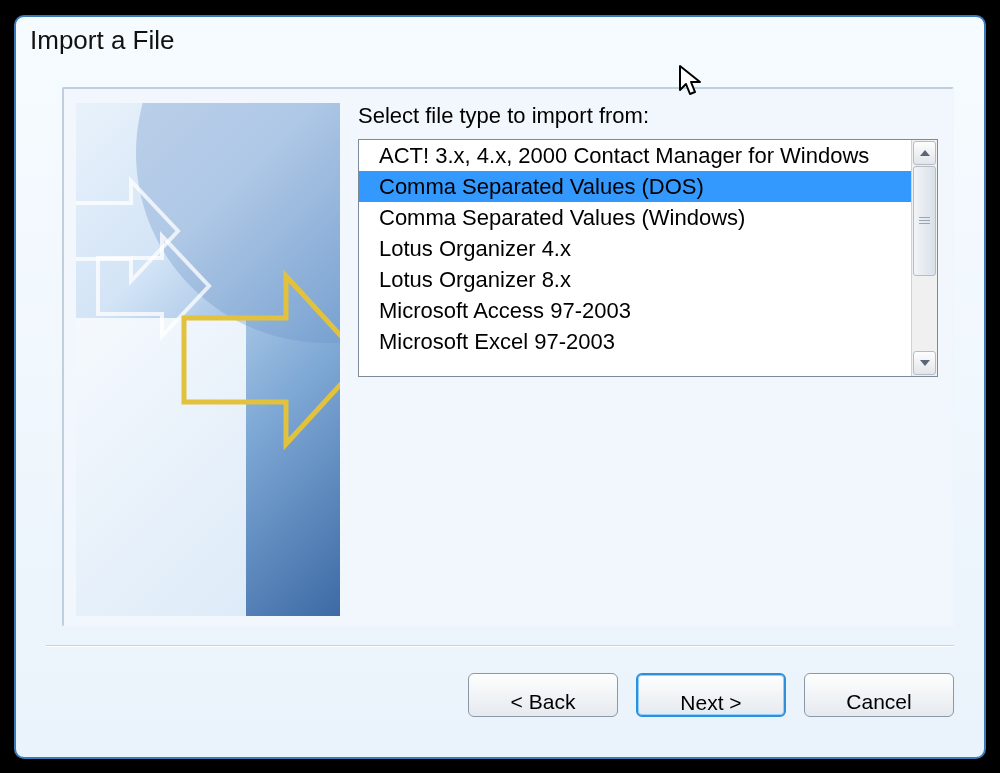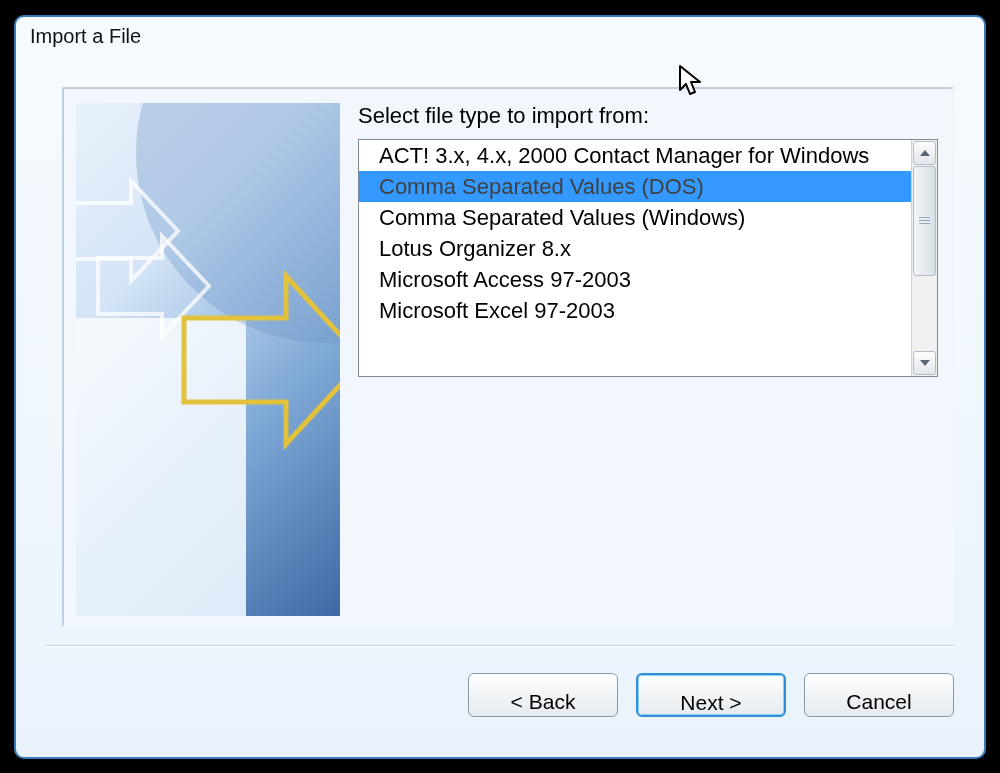--- a/index.html
+++ b/index.html
@@ -18,21 +18,21 @@
       left: 14px;
       top: 15px;
       width: 972px;
       height: 744px;
       background: linear-gradient(to bottom, #f6fbff 0%, #eaf3fb 100%);
       border: 2px solid #3a79b7;
       border-radius: 10px;
     }
     .title {
       padding: 8px 2px 10px 14px;
-      font-size: 20px;
+      font-size: 26px;
       color: #111;
     }
     .inner-panel {
       position: absolute;
       left: 30px;
       top: 70px;
       right: 30px;
       bottom: 130px;
       border-top: 2px solid #bfcfdd;
       border-left: 2px solid #bfcfdd;
@@ -87,21 +87,21 @@
     .list-item {
       padding: 1px 20px;
       font-size: 22px;
       line-height: 29px;
       color: #000;
       cursor: default;
       overflow: hidden;
     }
     .list-item.selected {
       background: #3399ff;
-      color: #404040;
+      color: #000000;
     }
     .scrollbar {
       width: 26px;
       background: #f0f0f0;
       border-left: 1px solid #d0d0d0;
       display: flex;
       flex-direction: column;
     }
     .scroll-btn {
       height: 24px;
@@ -202,20 +202,21 @@
     </div>
 
     <div class="right-pane">
       <div class="prompt-label">Select file type to import from:</div>
 
       <div class="listbox-wrap">
         <div class="listbox" id="listbox">
             <div class="list-item">ACT! 3.x, 4.x, 2000 Contact Manager for Windows</div>
             <div class="list-item selected">Comma Separated Values (DOS)</div>
             <div class="list-item">Comma Separated Values (Windows)</div>
+            <div class="list-item">Lotus Organizer 4.x</div>
             <div class="list-item">Lotus Organizer 8.x</div>
             <div class="list-item">Microsoft Access 97-2003</div>
             <div class="list-item">Microsoft Excel 97-2003</div>
           </div>
         <div class="scrollbar">
           <div class="scroll-btn">
             <svg width="10" height="6" viewBox="0 0 10 6">
                 <path d="M5 0 L10 6 L0 6 Z" fill="#5a6676"></path>
               </svg>
           </div>

